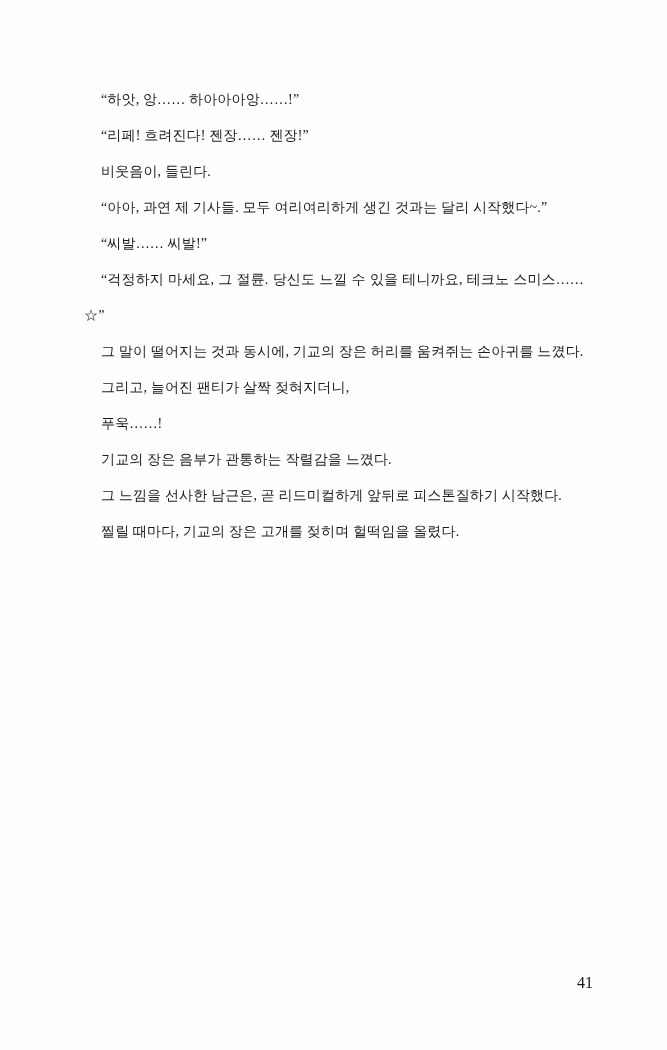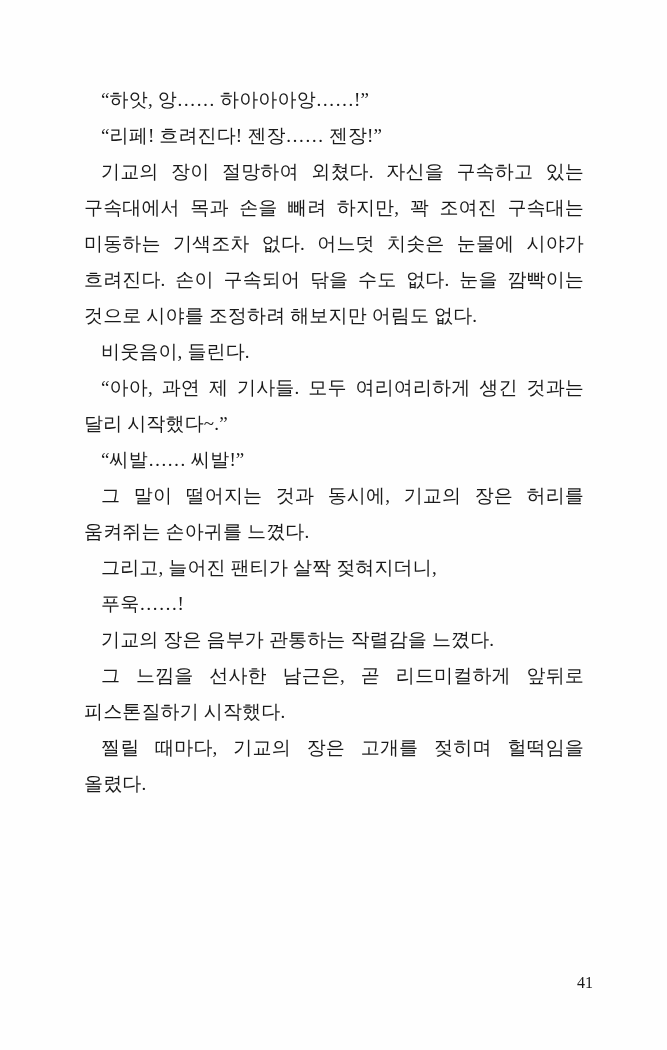--- a/index.html
+++ b/index.html
@@ -24,21 +24,21 @@
     background: #fefefe;
   }
   .text-block {
     position: absolute;
     left: 84px;
     top: 82px;
     width: 500px;
   }
   p.para {
     margin: 0 0 0 0;
-    font-size: 19px;
+    font-size: 14px;
     line-height: 36px;
     text-align: justify;
     text-justify: inter-character;
     word-break: keep-all;
     letter-spacing: 0.15px;
     color: #1a1a1a;
   }
   p.indent {
     text-indent: 17px;
   }
@@ -55,24 +55,24 @@
   }
 </style>
 </head>
 <body>
 
 <div class="page">
 
   <div class="text-block">
     <p class="para quote">“하앗, 앙…… 하아아아앙……!”</p>
     <p class="para quote">“리페! 흐려진다! 젠장…… 젠장!”</p>
-    <p class="para indent">기교의 장이 절망하여 외쳤다. 자신을 구속하고 있는 구속대에서 목과 손을 빼려 하지만, 꽉 조여진 구속대는 미동하는 기색조차 없다. 어느덧 치솟은 눈물에 시야가 흐려진다. 손이 구속되어 닦을 수도 없다. 눈을 깜빡이는 것으로 시야를 조정하려 해보지만 어림도 없다.</p>
     <p class="para indent">비웃음이, 들린다.</p>
     <p class="para quote">“아아, 과연 제 기사들. 모두 여리여리하게 생긴 것과는 달리 시작했다~.”</p>
     <p class="para quote">“씨발…… 씨발!”</p>
+    <p class="para quote">“걱정하지 마세요, 그 절륜. 당신도 느낄 수 있을 테니까요, 테크노 스미스……☆”</p>
     <p class="para indent">그 말이 떨어지는 것과 동시에, 기교의 장은 허리를 움켜쥐는 손아귀를 느꼈다.</p>
     <p class="para indent">그리고, 늘어진 팬티가 살짝 젖혀지더니,</p>
     <p class="para indent">푸욱……!</p>
     <p class="para indent">기교의 장은 음부가 관통하는 작렬감을 느꼈다.</p>
     <p class="para indent">그 느낌을 선사한 남근은, 곧 리드미컬하게 앞뒤로 피스톤질하기 시작했다.</p>
     <p class="para indent">찔릴 때마다, 기교의 장은 고개를 젖히며 헐떡임을 올렸다.</p>
   </div>
 
   <div class="page-number">41</div>
 

